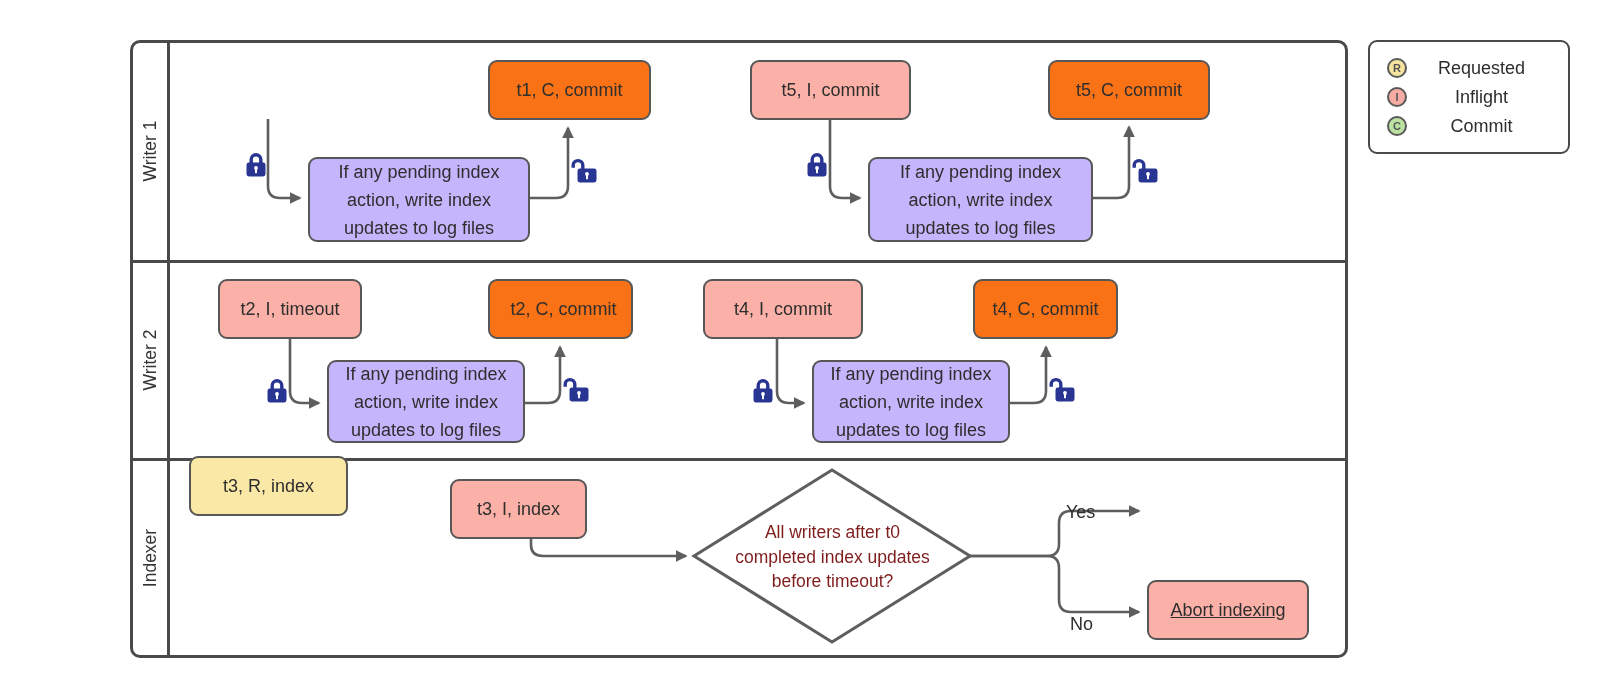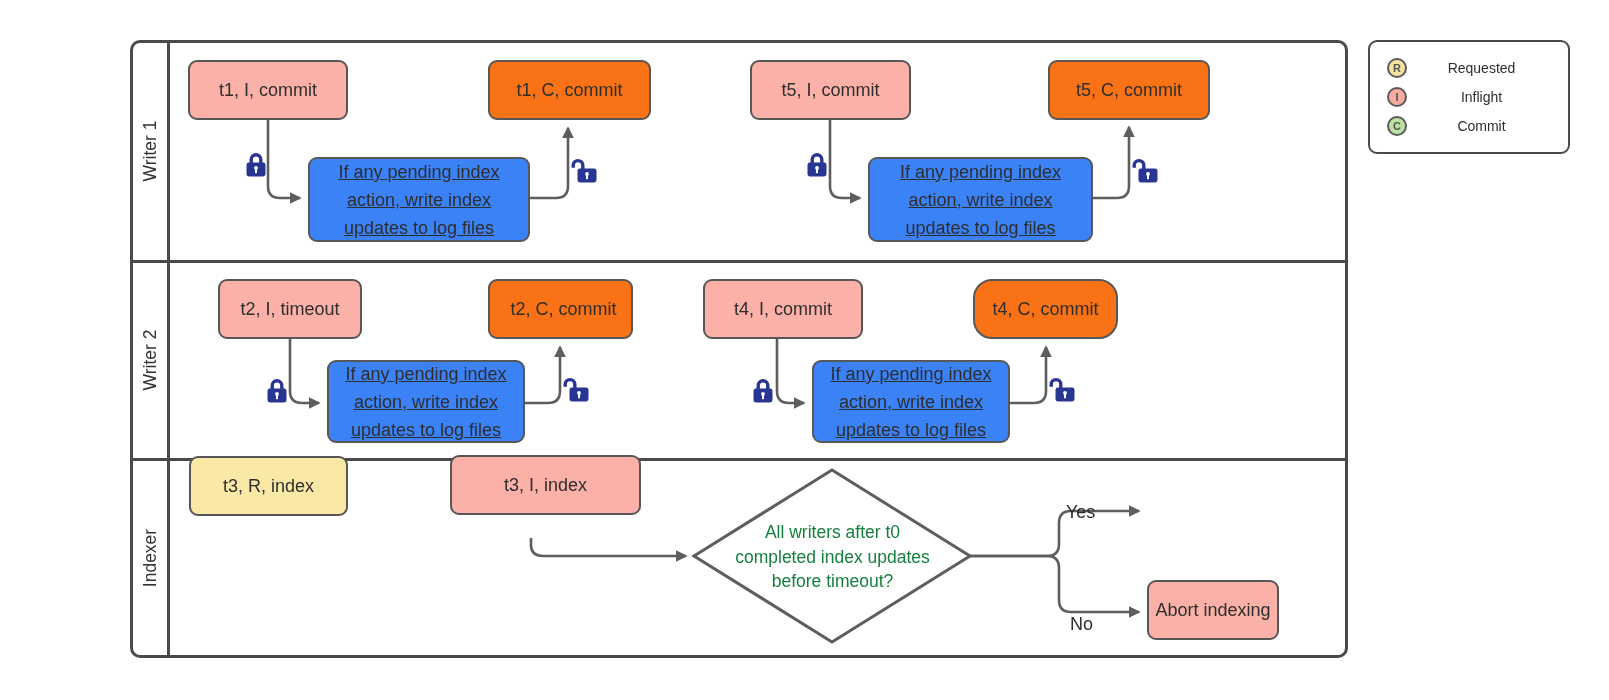--- a/index.html
+++ b/index.html
@@ -17,44 +17,44 @@
   
   #wires{position:absolute;left:0;top:0;z-index:1;}
 
   
   .node{position:absolute;border:2.5px solid #575757;border-radius:9px;box-sizing:border-box;
         display:flex;align-items:center;justify-content:center;text-align:center;
         font-size:18px;color:#2e2e2e;z-index:2;line-height:23px;}
   .inflight{background:#FBB1A7;}
   .commitfill{background:#f97316;}
   .requestedfill{background:#FAE8A6;}
-  .process{background:#3b82f6;flex-direction:column;line-height:28px;text-decoration:underline;}
+  .process{background:#c4b5fd;flex-direction:column;line-height:28px;}
   .process div{white-space:nowrap;}
 
   
   .decision-text{position:absolute;left:725px;top:520px;width:215px;text-align:center;
-                 font-size:17.5px;line-height:24.5px;color:#15803d;z-index:2;}
+                 font-size:17.5px;line-height:24.5px;color:#7f1d1d;z-index:2;}
   .branch-label{position:absolute;font-size:18px;color:#2e2e2e;z-index:2;}
 
   
   .lock{position:absolute;z-index:3;}
 
   
   .legend{position:absolute;left:1368px;top:40px;width:202px;height:114px;
           border:2.5px solid #4a4a4a;border-radius:9px;box-sizing:border-box;
           display:flex;flex-direction:column;justify-content:center;
           padding:6px 12px 6px 17px;z-index:2;background:#fff;}
   .legend-row{display:flex;align-items:center;height:29px;}
   .badge{width:20px;height:20px;border-radius:50%;border:2px solid #5a5a5a;box-sizing:border-box;
          display:flex;align-items:center;justify-content:center;
          font-size:11px;font-weight:bold;color:#555;flex:0 0 auto;}
   .badge-r{background:#F6E49E;}
   .badge-i{background:#F6ACA3;}
   .badge-c{background:#BCE2A2;}
-  .legend-label{flex:1;text-align:center;font-size:14px;color:#2e2e2e;}
+  .legend-label{flex:1;text-align:center;font-size:18px;color:#2e2e2e;}
 </style>
 </head>
 <body>
 
 <div id="canvas">
 
   <svg width="0" height="0" style="position:absolute" aria-hidden="true">
     <defs>
       <symbol id="sym-lock-closed" viewBox="0 0 22 27">
         <path d="M6.2,12 V8.6 A4.8,4.8 0 0 1 15.8,8.6 V12" fill="none" stroke="#283593" stroke-width="3.4"></path>
@@ -100,21 +100,20 @@
       <path d="M777,338 V391 Q777,403 789,403 H804" marker-end="url(#arrh)"></path>
       <path d="M1010,403 H1034 Q1046,403 1046,391 V347" marker-end="url(#arrh)"></path>
 
       <path d="M531,538 V545 Q531,556 543,556 H686" marker-end="url(#arrh)"></path>
       <path d="M970,556 H1047 Q1059,556 1059,544 V523 Q1059,511 1071,511 H1139" marker-end="url(#arrh)"></path>
       <path d="M970,556 H1047 Q1059,556 1059,568 V600 Q1059,612 1071,612 H1139" marker-end="url(#arrh)"></path>
     </g>
     <polygon points="694,556 832,470 970,556 832,642" fill="#ffffff" stroke="#5E5E5E" stroke-width="3"></polygon>
   </svg>
 
-  <div class="node inflight" style="left:188px;top:60px;width:160px;height:60px;">t1, I, commit</div>
   <div class="node commitfill" style="left:488px;top:60px;width:163px;height:60px;">t1, C, commit</div>
   <div class="node process" style="left:308px;top:157px;width:222px;height:85px;">
     <div>If any pending index</div>
     <div>action, write index</div>
     <div>updates to log files</div>
   </div>
   <div class="node inflight" style="left:750px;top:60px;width:161px;height:60px;">t5, I, commit</div>
   <div class="node commitfill" style="left:1048px;top:60px;width:162px;height:60px;text-align:right;">t5, C, commit</div>
   <div class="node process" style="left:868px;top:157px;width:225px;height:85px;">
     <div>If any pending index</div>
@@ -123,40 +122,40 @@
   </div>
 
   <div class="node inflight" style="left:218px;top:279px;width:144px;height:60px;">t2, I, timeout</div>
   <div class="node commitfill" style="left:488px;top:279px;width:145px;height:60px;padding-left:6px;">t2, C, commit</div>
   <div class="node process" style="left:327px;top:360px;width:198px;height:83px;">
     <div>If any pending index</div>
     <div>action, write index</div>
     <div>updates to log files</div>
   </div>
   <div class="node inflight" style="left:703px;top:279px;width:160px;height:60px;">t4, I, commit</div>
-  <div class="node commitfill" style="left:973px;top:279px;width:145px;height:60px;border-radius:19px;">t4, C, commit</div>
+  <div class="node commitfill" style="left:973px;top:279px;width:145px;height:60px;">t4, C, commit</div>
   <div class="node process" style="left:812px;top:360px;width:198px;height:83px;">
     <div>If any pending index</div>
     <div>action, write index</div>
     <div>updates to log files</div>
   </div>
 
   <div class="node requestedfill" style="left:189px;top:456px;width:159px;height:60px;">t3, R, index</div>
-  <div class="node inflight" style="left:450px;top:455px;width:191px;height:60px;">t3, I, index</div>
+  <div class="node inflight" style="left:450px;top:479px;width:137px;height:60px;">t3, I, index</div>
 
   <div class="decision-text">
     <span style="display:block">All writers after t0</span>
     <span style="display:block">completed index updates</span>
     <span style="display:block">before timeout?</span>
   </div>
 
   <div class="branch-label" style="left:1066px;top:486px;margin-top:16px;">Yes</div>
   <div class="branch-label" style="left:1070px;top:614px;">No</div>
 
-  <div class="node inflight" style="left:1147px;top:580px;width:132px;height:60px;">Abort indexing</div>
+  <div class="node inflight" style="left:1147px;top:580px;width:162px;height:60px;text-decoration:underline;">Abort indexing</div>
 
   <svg class="lock" style="left:245px;top:151px;" width="22" height="27">
       <use href="#sym-lock-closed"></use>
     </svg>
   <svg class="lock" style="left:571px;top:157px;" width="27" height="27">
       <use href="#sym-lock-open"></use>
     </svg>
   <svg class="lock" style="left:806px;top:151px;" width="22" height="27">
       <use href="#sym-lock-closed"></use>
     </svg>

